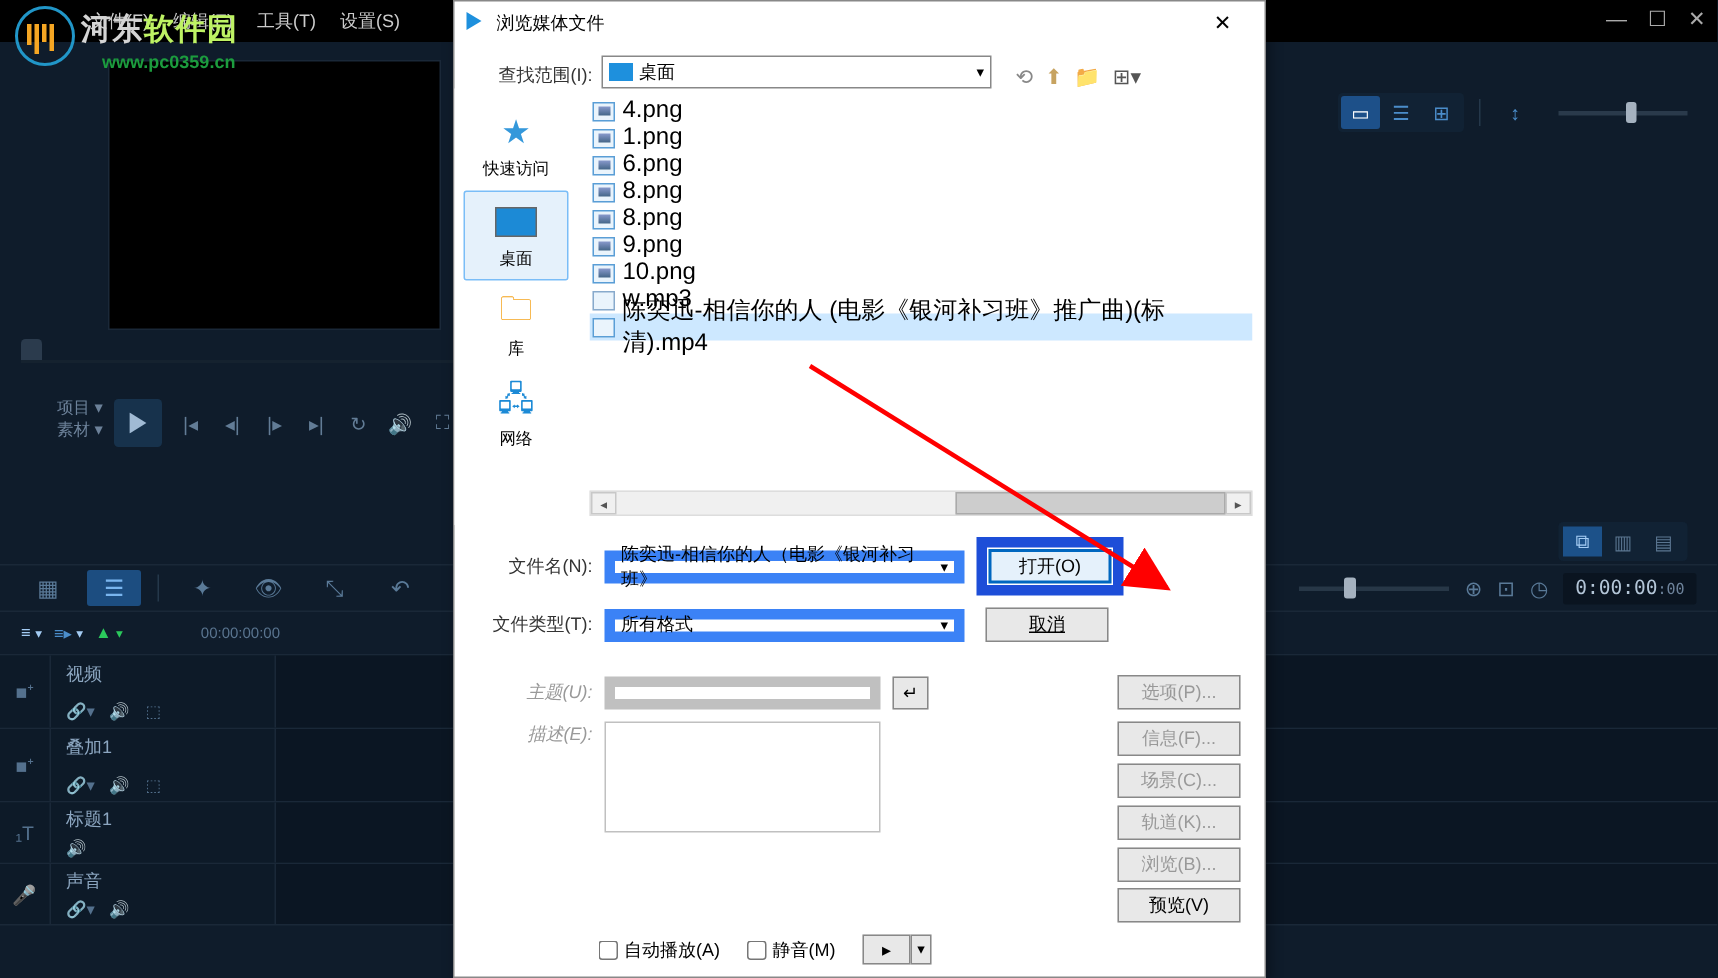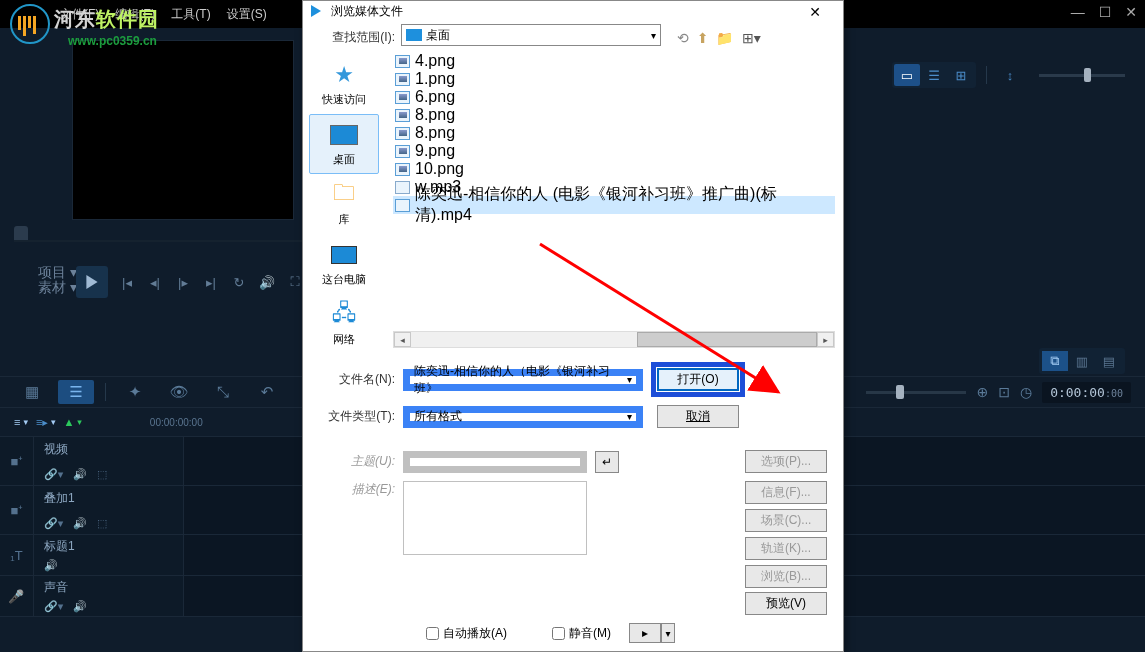--- a/index.html
+++ b/index.html
@@ -34,21 +34,21 @@
     .rt-divider{ width:1px; height:18px; background:#25384b; margin:0 4px;}
     .top-slider { width: 86px; height: 3px; background:#2a3a4b; position:relative; margin-left: 10px;}
     .top-slider::before{content:''; position:absolute; width:7px; height:14px; background:#a5b2c0; left:45px; top:-6px; border-radius:2px;}
     
     .right-tool2 { position:absolute; right:20px; top:348px; display:flex; gap:4px;}
     .rt2-group{background:#112234; border-radius:3px; display:flex; padding:3px; gap:1px;}
     .rt2-btn{width:26px;height:20px;display:flex;align-items:center;justify-content:center;color:#5a7590;cursor:pointer;font-size:13px;}
     .rt2-btn.active{background:#1c5189; color:#a4ccf4;}
     
     
-    .player-labels{ position:absolute; left:38px; top:265px; font-size:14px; color:#6c8199; line-height:15px;}
+    .player-labels{ position:absolute; left:38px; top:265px; font-size:11px; color:#6c8199; line-height:15px;}
     .player { position: absolute; left: 76px; top: 266px; display: flex; align-items: center; gap: 10px; }
     .play-btn { width: 32px; height: 32px; background: #17324c; border-radius: 3px; display: flex; align-items: center; justify-content: center; cursor: pointer; }
     .play-btn svg{fill:#a0bad4;}
     .ctrl-btn { color: #627c96; font-size: 13px; cursor: pointer; width:18px; text-align:center;}
     
     
     .timeline-area { position: absolute; left: 0; top: 376px; width: 100%; height: 276px; background: #0f1c2b; }
     .tl-toolbar { height: 32px; border-top:1px solid #1a2838; border-bottom: 1px solid #1a2838; display: flex; align-items: center; padding: 0 14px; gap: 8px; }
     .tl-tool-btn { width: 36px; height: 24px; display: flex; align-items: center; justify-content: center; color: #5a7a98; cursor: pointer; border-radius:2px; font-size:15px;}
     .tl-tool-btn.active { background: #1c4d80; color: #79b5ee; }
@@ -57,21 +57,21 @@
     .tl-slider { width: 100px; height: 3px; background: #273747; position: relative; }
     .tl-slider::before { content: ''; position: absolute; width: 8px; height: 14px; background: #a5b2c0; left: 30px; top: -6px; border-radius:2px;}
     .tl-icon{cursor:pointer; font-size:14px;}
     .tc { font-family: monospace; font-size: 13px; color: #b3c5d7; background:#0a1420; padding:3px 8px; border-radius:2px;}
     .tc::after{content:':00'; font-size:10px; color:#6c8199;}
     
     .tl-header { height: 28px; display: flex; align-items: center; padding: 0 14px; gap: 8px; font-size: 11px; color: #a4ccf4; }
     .tlh-btn{display:flex;align-items:center;gap:3px;cursor:pointer;}
     .tlh-btn .arr{font-size:9px;}
     .tlh-btn.green .arr{color:#2bc95c;}
-    .tl-time-labels{margin-left:60px; display:flex; gap:14px; color:#5a7590; font-size:10px; font-family:monospace;}
+    .tl-time-labels{margin-left:44px; display:flex; gap:14px; color:#5a7590; font-size:10px; font-family:monospace;}
     
     .tl-tracks { border-top: 1px solid #1a2838; }
     .track { height: 49px; border-bottom: 1px solid #1a2838; display: flex; }
     .track.small { height: 41px; }
     .track-head { width: 150px; border-right: 1px solid #1a2838; padding: 4px 10px; display: flex; flex-direction: column; justify-content: center; color: #8ca6c0; font-size: 12px; background:#0d1a28;}
     .track-label{flex:1;}
     .track-icons { display: flex; gap: 10px; margin-top: 4px; font-size: 11px; color:#54718e;}
     .track-body { flex: 1; background:#0b1623;}
     .track-icon-col{width:34px;border-right:1px solid #1a2838;display:flex;align-items:center;justify-content:center;color:#54718e;background:#0d1a28;font-size:13px;}
     
@@ -115,31 +115,31 @@
     .hs-thumb{position:absolute;right:0;width:180px;height:15px;background:#cdcdcd;border:1px solid #aaa;}
     
     .dlg-bottom{padding:8px 16px; display:flex; flex-direction:column; gap:8px;}
     .dlg-row{display:flex; align-items:center; gap:8px;}
     .dlg-row .dlg-label{width:76px;}
     .dlg-input{flex:1; max-width:240px; border:7px solid #3b82f6; height:22px; padding:0 4px; display:flex; align-items:center;}
     .dlg-input .arr{margin-left:auto; font-size:10px;}
     .dlg-btn{width:82px; height:23px; border:1px solid #888; background:#e8e8e8; cursor:pointer; font-size:12px; display:flex; align-items:center; justify-content:center;}
     .dlg-btn.primary{border:2px solid #0067c0; background:#e5f1fb;}
     .dlg-btn.disabled{color:#999;}
-    .highlight-box{border:5px solid #1d4ed8; padding:1px; display:inline-flex;}
+    .highlight-box{border:7px solid #1d4ed8; padding:1px; display:inline-flex;}
     .btn-col{display:flex; flex-direction:column; gap:5px; margin-left:auto;}
     
     .dlg-textarea{flex:1; max-width:184px; border:1px solid #c0c0c0; height:74px; resize:none; background:#fff;}
     .dlg-textarea[disabled]{background:#fff;}
     .dlg-row.disabled .dlg-label{color:#999;font-style:italic;}
     .dlg-input.disabled{border-color:#c0c0c0; color:#999;}
     .ret-btn{width:24px;height:22px;border:1px solid #888;background:#e8e8e8;cursor:pointer;display:flex;align-items:center;justify-content:center;}
     
     .dlg-checks{display:flex; gap:18px; align-items:center; margin-left:80px;}
-    .chk{display:flex; align-items:center; gap:4px;margin-left:27px;}
+    .chk{display:flex; align-items:center; gap:4px;}
     .chk input{width:13px;height:13px;}
     .play-mini{border:1px solid #888; width:32px; height:20px; display:flex; align-items:center; justify-content:center; background:#e8e8e8; position:relative;}
     .play-mini::after{content:'▾'; position:absolute; right:-15px; font-size:10px; border:1px solid #888; width:12px; height:18px; display:flex; align-items:center; justify-content:center; background:#e8e8e8;}
     
     
     .red-arrow { position: absolute; left: 530px; top: 240px; pointer-events: none; z-index: 100; }
     .red-arrow svg { overflow: visible; }
     
   </style>
 </head>
@@ -328,24 +328,20 @@
       </div>
       <div class="sb-item selected">
         <div class="sb-icon desk"></div>
         <span>桌面</span>
       </div>
       <div class="sb-item">
         <div class="sb-icon lib">🗀</div>
         <span>库</span>
       </div>
       <div class="sb-item">
-        <div class="sb-icon pc"></div>
-        <span>这台电脑</span>
-      </div>
-      <div class="sb-item">
         <div class="sb-icon net">🖧</div>
         <span>网络</span>
       </div>
     </div>
 
     <div class="dlg-files">
       <div class="file-list">
         <div class="file-row">
             <div class="file-icon img"></div>
             <span>4.png</span>

